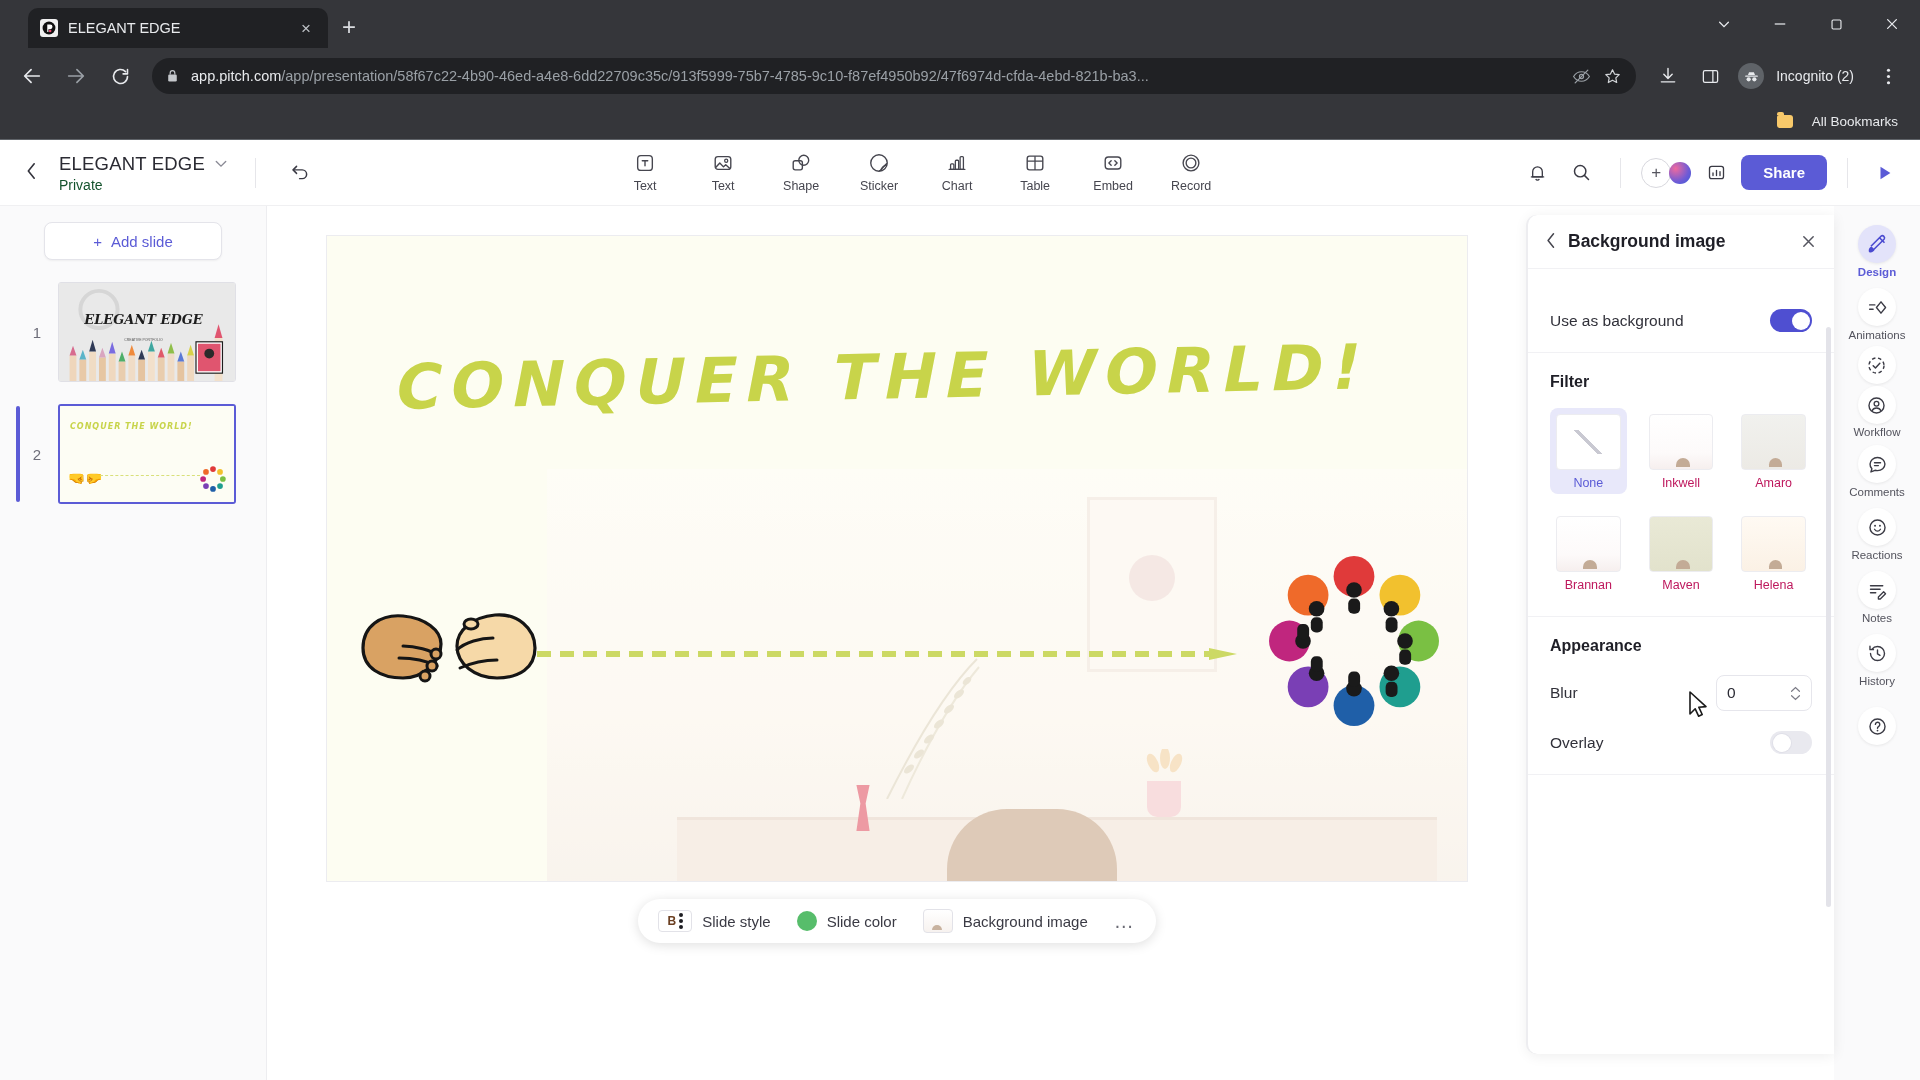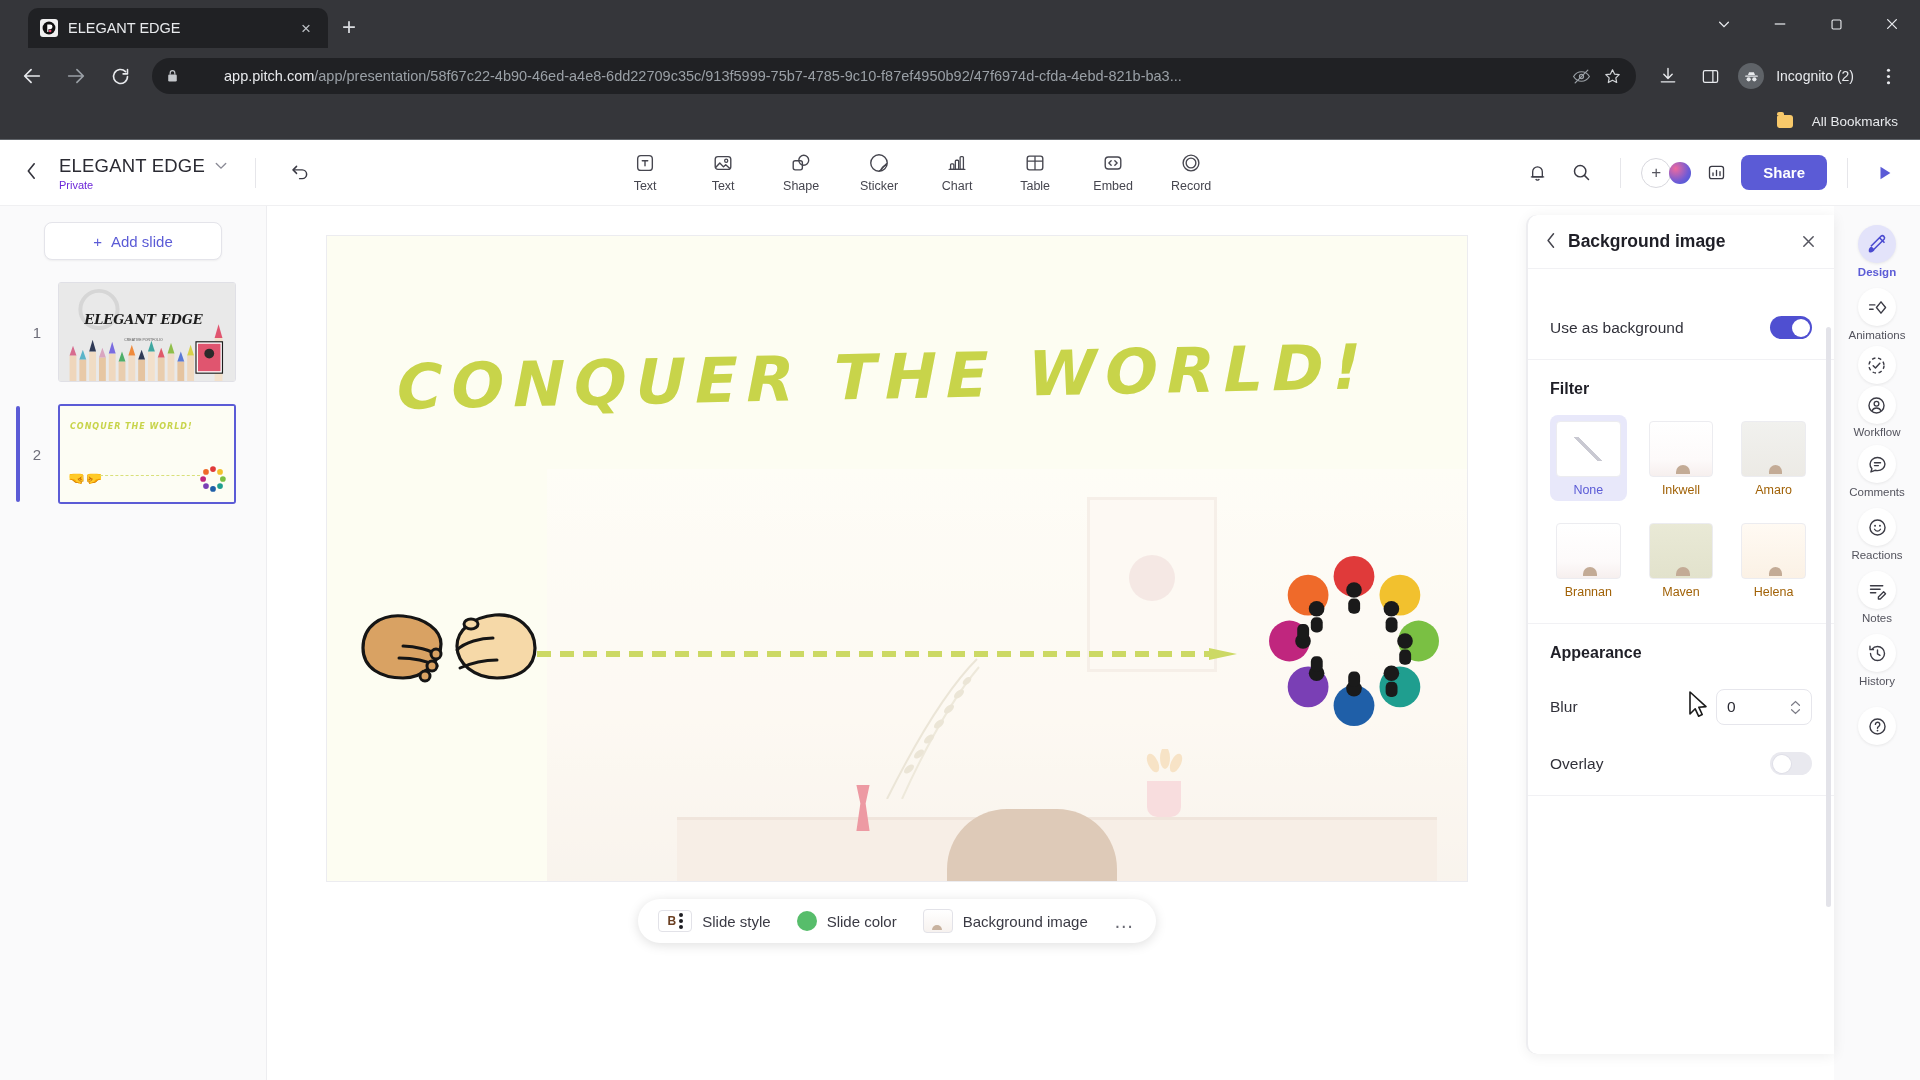--- a/index.html
+++ b/index.html
@@ -35,21 +35,21 @@
   .winbtn { width: 56px; height: 48px; display: flex; align-items: center; justify-content: center; color: #e8eaed; cursor: pointer; }
 
   .toolbar-chrome {
     height: 56px; background: #35363a; display: flex; align-items: center; padding: 0 12px; gap: 4px; flex-shrink: 0;
   }
   .navbtn { width: 40px; height: 40px; display: flex; align-items: center; justify-content: center; color: #e8eaed; cursor: pointer; border-radius: 50%; }
   .omnibox {
     flex: 1; height: 36px; background: #202124; border-radius: 18px; display: flex;
     align-items: center; padding: 0 14px; gap: 12px; margin: 0 8px; min-width: 0;
   }
-  .omni-url { font-size: 14.5px; color: #9aa0a6; white-space: nowrap; overflow: hidden; flex: 1; margin-left: 33px; }
+  .omni-url { font-size: 14.5px; color: #9aa0a6; white-space: nowrap; overflow: hidden; flex: 1; }
   .omni-url b { color: #e8eaed; font-weight: 400; }
   .omni-icon { color: #9aa0a6; display: flex; align-items: center; cursor: pointer; }
   .chrome-right { display: flex; align-items: center; gap: 2px; }
   .profile-chip {
     display: flex; align-items: center; gap: 12px; padding: 4px 12px 4px 6px;
     border-radius: 18px; cursor: pointer;
   }
   .profile-av { width: 26px; height: 26px; border-radius: 50%; background: #5f6368; display: flex; align-items: center; justify-content: center; }
   .profile-txt { color: #e8eaed; font-size: 14px; white-space: nowrap; }
 
@@ -68,21 +68,21 @@
   .app-header {
     height: 66px; display: flex; align-items: center; padding: 0 18px; flex-shrink: 0;
     background: #fff; border-bottom: 1px solid #f0f0f2;
   }
   .hdr-left { display: flex; align-items: center; gap: 14px; width: 300px; }
   .back-chev { color: #33333c; cursor: pointer; font-size: 22px; line-height: 1; padding: 4px 8px; }
   .deck-meta { display:flex; flex-direction:column; }
   .deck-title-row { display: flex; align-items: center; gap: 10px; }
   .deck-title { font-size: 18.5px; color: #2b2b33; font-weight: 400; letter-spacing: .2px; }
   .deck-caret { color: #8a8a95; font-size: 12px; cursor: pointer; }
-  .deck-sub { font-size: 11px; color: #6d28d9; margin-top: 2px; }
+  .deck-sub { font-size: 14px; color: #14532d; margin-top: 2px; }
   .hdr-divider { width: 1px; height: 30px; background: #e6e6ea; margin: 0 14px; }
   .undo-btn { color: #3a3a44; cursor: pointer; padding: 6px; display:flex; }
 
   .hdr-center { flex: 1; display: flex; align-items: center; justify-content: center; gap: 6px; }
   .tool {
     width: 72px; display: flex; flex-direction: column; align-items: center; gap: 5px;
     cursor: pointer; padding: 4px 0; border-radius: 8px;
   }
   .tool-label { font-size: 12.5px; color: #46464f; }
   .tool svg { display: block; }
@@ -184,32 +184,32 @@
   .props-back { color: #44444d; cursor: pointer; font-size: 19px; line-height: 1; }
   .props-title { flex: 1; font-size: 17.5px; color: #1f1f27; font-weight: 600; }
   .props-close { color: #55555f; cursor: pointer; font-size: 20px; line-height: 1; }
   .props-scroll { flex: 1; overflow: hidden; padding: 0 0 0 0; position: relative; }
   .props-section { padding: 20px 22px; }
   .props-sep { height: 1px; background: #f1f1f4; }
   .replace-btn {
     width: 100%; height: 42px; border: 1px solid #e6e6ec; border-radius: 8px; background: #fff;
     color: #5b5bd6; font-size: 15.5px; cursor: pointer; display:flex; align-items:center; justify-content:center;
   }
-  .row { display: flex; align-items: center; justify-content: space-between; margin-top: 27px; }
+  .row { display: flex; align-items: center; justify-content: space-between; margin-top: 20px; }
   .row-label { font-size: 15.5px; color: #31313a; }
   .toggle { width: 42px; height: 23px; border-radius: 12px; background: #4f4fd1; position: relative; cursor: pointer; }
   .toggle .knob { position: absolute; top: 2.5px; right: 2.5px; width: 18px; height: 18px; border-radius: 50%; background: #fff; }
   .toggle.off { background: #e9e9ef; }
   .toggle.off .knob { right: auto; left: 2.5px; background: #fff; box-shadow:0 0 0 1px #e0e0e8; }
   .sec-title { font-size: 16px; font-weight: 600; color: #1f1f27; }
   .filters { display: grid; grid-template-columns: repeat(3, 1fr); gap: 16px; margin-top: 17px; }
   .filt { border-radius: 8px; padding: 6px 6px 4px; cursor: pointer; text-align: center; }
   .filt.sel { background: #e8e8fa; }
   .filt-img { width: 100%; height: 56px; border-radius: 4px; border: 1px solid #ececf0; position: relative; overflow: hidden; background: #fff; }
-  .filt-cap { font-size: 12.5px; color: #a16207; margin-top: 6px; }
+  .filt-cap { font-size: 12.5px; color: #be185d; margin-top: 6px; }
   .filt.sel .filt-cap { color: #5b5bd6; }
   .fi-none::after { content:""; position:absolute; left:26%; top:28%; width:48%; height:44%;
       background: linear-gradient(45deg, transparent 46%, #c9c9d2 46%, #c9c9d2 54%, transparent 54%); }
   .fi-scene { background: linear-gradient(180deg,#ffffff 0%, #fdfafa 70%, #f6efee 100%); }
   .fi-scene::after { content:""; position:absolute; left:42%; bottom:2px; width:22%; height:9px; background:#c3ab96; border-radius:8px 8px 0 0; }
   .fi-amaro { background: linear-gradient(180deg,#f1f1ee 0%, #eceae5 100%); }
   .fi-maven { background: linear-gradient(180deg,#e9e9d6 0%, #e2e2cc 100%); }
   .fi-helena { background: linear-gradient(180deg,#fffaf3 0%, #fbf1e5 100%); }
   .stepper {
     width: 96px; height: 36px; border: 1px solid #e6e6ec; border-radius: 8px;

